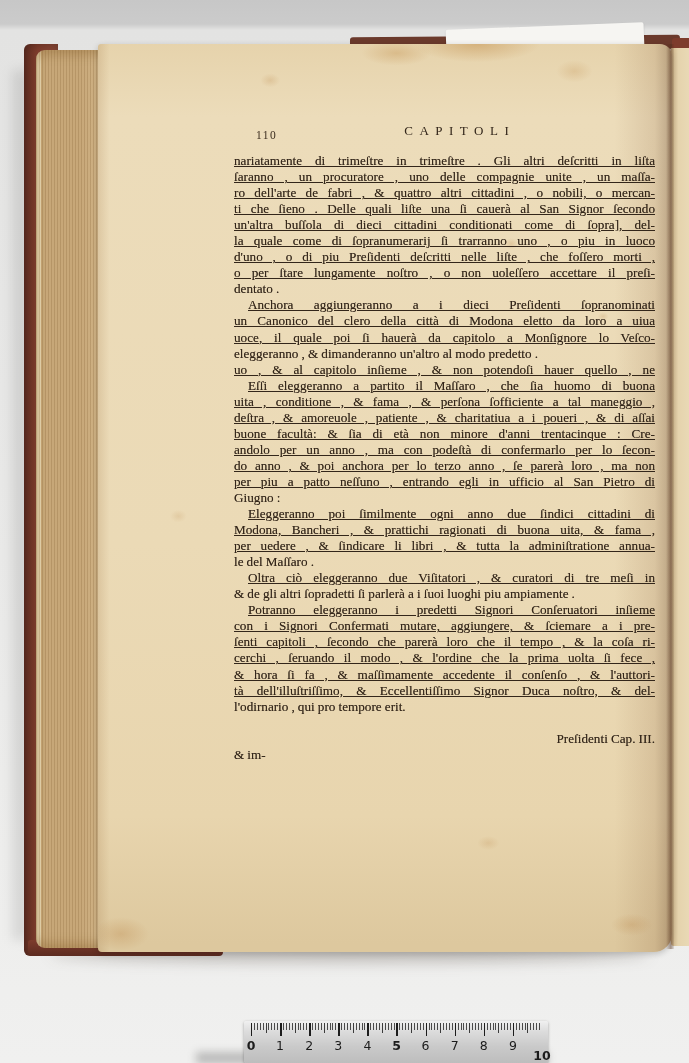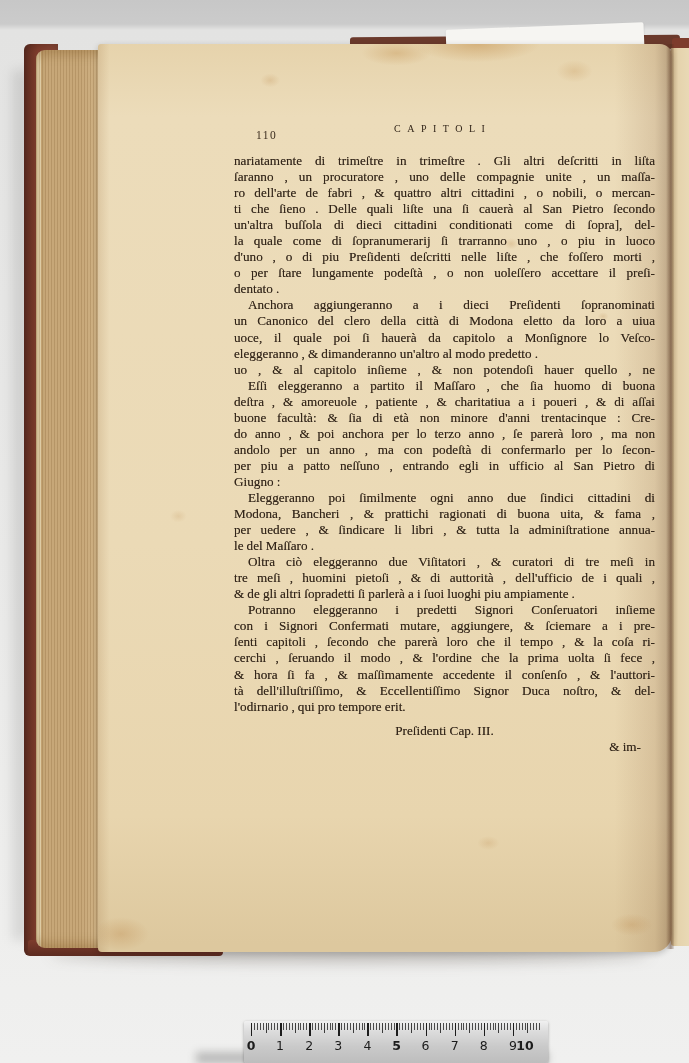--- a/index.html
+++ b/index.html
@@ -50,31 +50,31 @@
       radial-gradient(30px 16px at 93% 97%, rgba(190,140,80,.30), rgba(190,140,80,0) 70%),
       linear-gradient(90deg, rgba(150,105,55,.18) 0, rgba(150,105,55,0) 2%),
       linear-gradient(90deg, rgba(120,75,40,0) 90%, rgba(120,75,40,.15) 97%, rgba(90,55,30,.35) 100%),
       linear-gradient(180deg,#e6d3ac 0%,#ecdcba 8%,#ebdab6 55%,#e8d5ae 85%,#ddc89e 99%);
     box-shadow:0 2px 6px rgba(0,0,0,.20); }
   .gutter-crease { position:absolute; left:666px; top:44px; width:8px; height:905px;
     background:linear-gradient(90deg, rgba(80,45,25,0), rgba(80,45,25,.45) 60%, rgba(80,45,25,.10)); }
   
   .folio { position:absolute; left:158px; top:85px; font-size:11.5px; letter-spacing:1.5px;
     color:#3a2c1e; }
-  .running-title { position:absolute; left:131px; top:79px; width:421px; text-align:center;
-    font-size:10px; letter-spacing:6.5px; text-indent:6.5px; color:#33261a; }
+  .running-title { position:absolute; left:148px; top:79px; width:421px; text-align:center;
+    font-size:13px; letter-spacing:6.5px; text-indent:6.5px; color:#33261a; }
   .textblock { position:absolute; left:136px; top:109px; width:421px; color:#33261a;
     font-size:13.2px; line-height:16.06px; word-spacing:-0.2px;
     text-shadow:0 0 .4px rgba(51,38,26,.55); }
   .line { height:16.06px; }
-  .line.j { text-align:justify; text-align-last:justify; }
+  .line.j { text-align:justify; text-align-last:justify;text-decoration:underline; }
   .line.i { text-indent:14px; }
-  .heading { margin-top:8px; text-align:center; height:16.06px; }
+  .heading { margin-top:16px; text-align:right; height:16.06px; }
   .closing { text-align:justify; text-align-last:justify; text-indent:13px; height:16.06px; }
-  .catchword { text-align:right; padding-right:14px; height:16.06px; }
+  .catchword { text-align:left; padding-right:14px; height:16.06px; }
   
   .ruler-shadow { position:absolute; left:196px; top:1052px; width:352px; height:12px;
     background:rgba(0,0,0,.22); filter:blur(4px); }
   .ruler { position:absolute; left:244px; top:1021px; width:304px; height:42px;
     background:linear-gradient(180deg,#f0f0f0 0%,#dcdcdc 25%,#cacaca 60%,#bdbdbd 100%);
     border-radius:2px; box-shadow:0 1px 3px rgba(0,0,0,.35); }
   .ruler-scale { position:absolute; left:7px; top:2px; width:291px; height:14px; }
   .ticks-mm { position:absolute; left:0; top:0; width:100%; height:7px;
     background:repeating-linear-gradient(90deg,#4a4a4a 0 1px, rgba(0,0,0,0) 1px 2.91px); }
   .ticks-half { position:absolute; left:0; top:0; width:100%; height:10px;
@@ -102,44 +102,44 @@
   <div class="fore-edge"></div>
 
   <div class="page">
     <div class="folio">110</div>
     <div class="running-title">CAPITOLI</div>
     <div class="textblock">
       <div id="lines">
           <div class="line j">nariatamente di trimeſtre in trimeſtre .  Gli altri deſcritti in liſta</div>
           <div class="line j">ſaranno , un procuratore , uno delle compagnie unite , un maſſa-</div>
           <div class="line j">ro dell'arte de fabri , &amp; quattro altri cittadini , o nobili, o mercan-</div>
-          <div class="line j">ti che ſieno .  Delle quali liſte una ſi cauerà al San Pietro ſecondo</div>
+          <div class="line j">ti che ſieno .  Delle quali liſte una ſi cauerà al San Signor ſecondo</div>
           <div class="line j">un'altra buſſola di dieci cittadini conditionati come di ſopra], del-</div>
           <div class="line j">la quale come di ſopranumerarij ſi trarranno uno , o piu in luoco</div>
           <div class="line j">d'uno , o di piu Preſidenti deſcritti nelle liſte , che foſſero morti ,</div>
-          <div class="line j">o per ſtare lungamente podeſtà , o non uoleſſero accettare il preſi-</div>
+          <div class="line j">o per ſtare lungamente noſtro , o non uoleſſero accettare il preſi-</div>
           <div class="line">dentato .</div>
           <div class="line j i">Anchora aggiungeranno a i dieci Preſidenti ſopranominati</div>
           <div class="line j">un Canonico del clero della città di Modona eletto da loro a uiua</div>
           <div class="line j">uoce, il quale poi ſi hauerà da capitolo a Monſignore lo Veſco-</div>
           <div class="line">eleggeranno , &amp; dimanderanno un'altro al modo predetto .</div>
           <div class="line j">uo , &amp; al capitolo inſieme , &amp; non potendoſi hauer quello , ne</div>
           <div class="line j i">Eſſi eleggeranno a partito il Maſſaro , che ſia huomo di buona</div>
+          <div class="line j">uita , conditione , &amp; fama , &amp; perſona ſofficiente a tal maneggio ,</div>
           <div class="line j">deſtra , &amp; amoreuole , patiente , &amp; charitatiua a i poueri , &amp; di aſſai</div>
           <div class="line j">buone facultà: &amp; ſia di età non minore d'anni trentacinque :  Cre-</div>
+          <div class="line j">andolo per un anno , ma con podeſtà di confermarlo per lo ſecon-</div>
           <div class="line j">do anno , &amp; poi anchora per lo terzo anno , ſe parerà loro , ma non</div>
-          <div class="line j">andolo per un anno , ma con podeſtà di confermarlo per lo ſecon-</div>
           <div class="line j">per piu a patto neſſuno , entrando egli in ufficio al San Pietro di</div>
           <div class="line">Giugno :</div>
           <div class="line j i">Eleggeranno poi ſimilmente ogni anno due ſindici cittadini di</div>
           <div class="line j">Modona, Bancheri , &amp; prattichi ragionati di buona uita, &amp; fama ,</div>
           <div class="line j">per uedere , &amp; ſindicare li libri , &amp; tutta la adminiſtratione annua-</div>
           <div class="line">le del Maſſaro .</div>
           <div class="line j i">Oltra ciò eleggeranno due Viſitatori , &amp; curatori di tre meſi in</div>
-          <div class="line j">tre meſi , huomini pietoſi , &amp; di auttorità , dell'ufficio de i quali ,</div>
           <div class="line">&amp; de gli altri ſopradetti ſi parlerà a i ſuoi luoghi piu ampiamente .</div>
           <div class="line j i">Potranno eleggeranno i predetti Signori Conſeruatori inſieme</div>
           <div class="line j">con i Signori Confermati mutare, aggiungere, &amp; ſciemare a i pre-</div>
           <div class="line j">ſenti capitoli , ſecondo che parerà loro che il tempo , &amp; la coſa ri-</div>
           <div class="line j">cerchi , ſeruando il modo , &amp; l'ordine che la prima uolta ſi fece ,</div>
           <div class="line j">&amp; hora ſi fa , &amp; maſſimamente accedente il conſenſo , &amp; l'auttori-</div>
           <div class="line j">tà dell'illuſtriſſimo, &amp; Eccellentiſſimo Signor Duca noſtro, &amp; del-</div>
           <div class="line">l'odirnario , qui pro tempore erit.</div>
         </div>
       <div class="heading">Preſidenti Cap. III.</div>
@@ -159,16 +159,16 @@
         <span class="rnum bold" style="left: 0px;">0</span>
         <span class="rnum" style="left: 29.1px;">1</span>
         <span class="rnum" style="left: 58.2px;">2</span>
         <span class="rnum" style="left: 87.3px;">3</span>
         <span class="rnum" style="left: 116.4px;">4</span>
         <span class="rnum bold" style="left: 145.5px;">5</span>
         <span class="rnum" style="left: 174.6px;">6</span>
         <span class="rnum" style="left: 203.7px;">7</span>
         <span class="rnum" style="left: 232.8px;">8</span>
         <span class="rnum" style="left: 261.9px;">9</span>
-        <span class="rnum bold" style="left: 274px;">10</span>
+        <span class="rnum bold" style="left: 291px; margin-top: 10px;">10</span>
       </div>
   </div>
 </div>
 
 </body></html>

